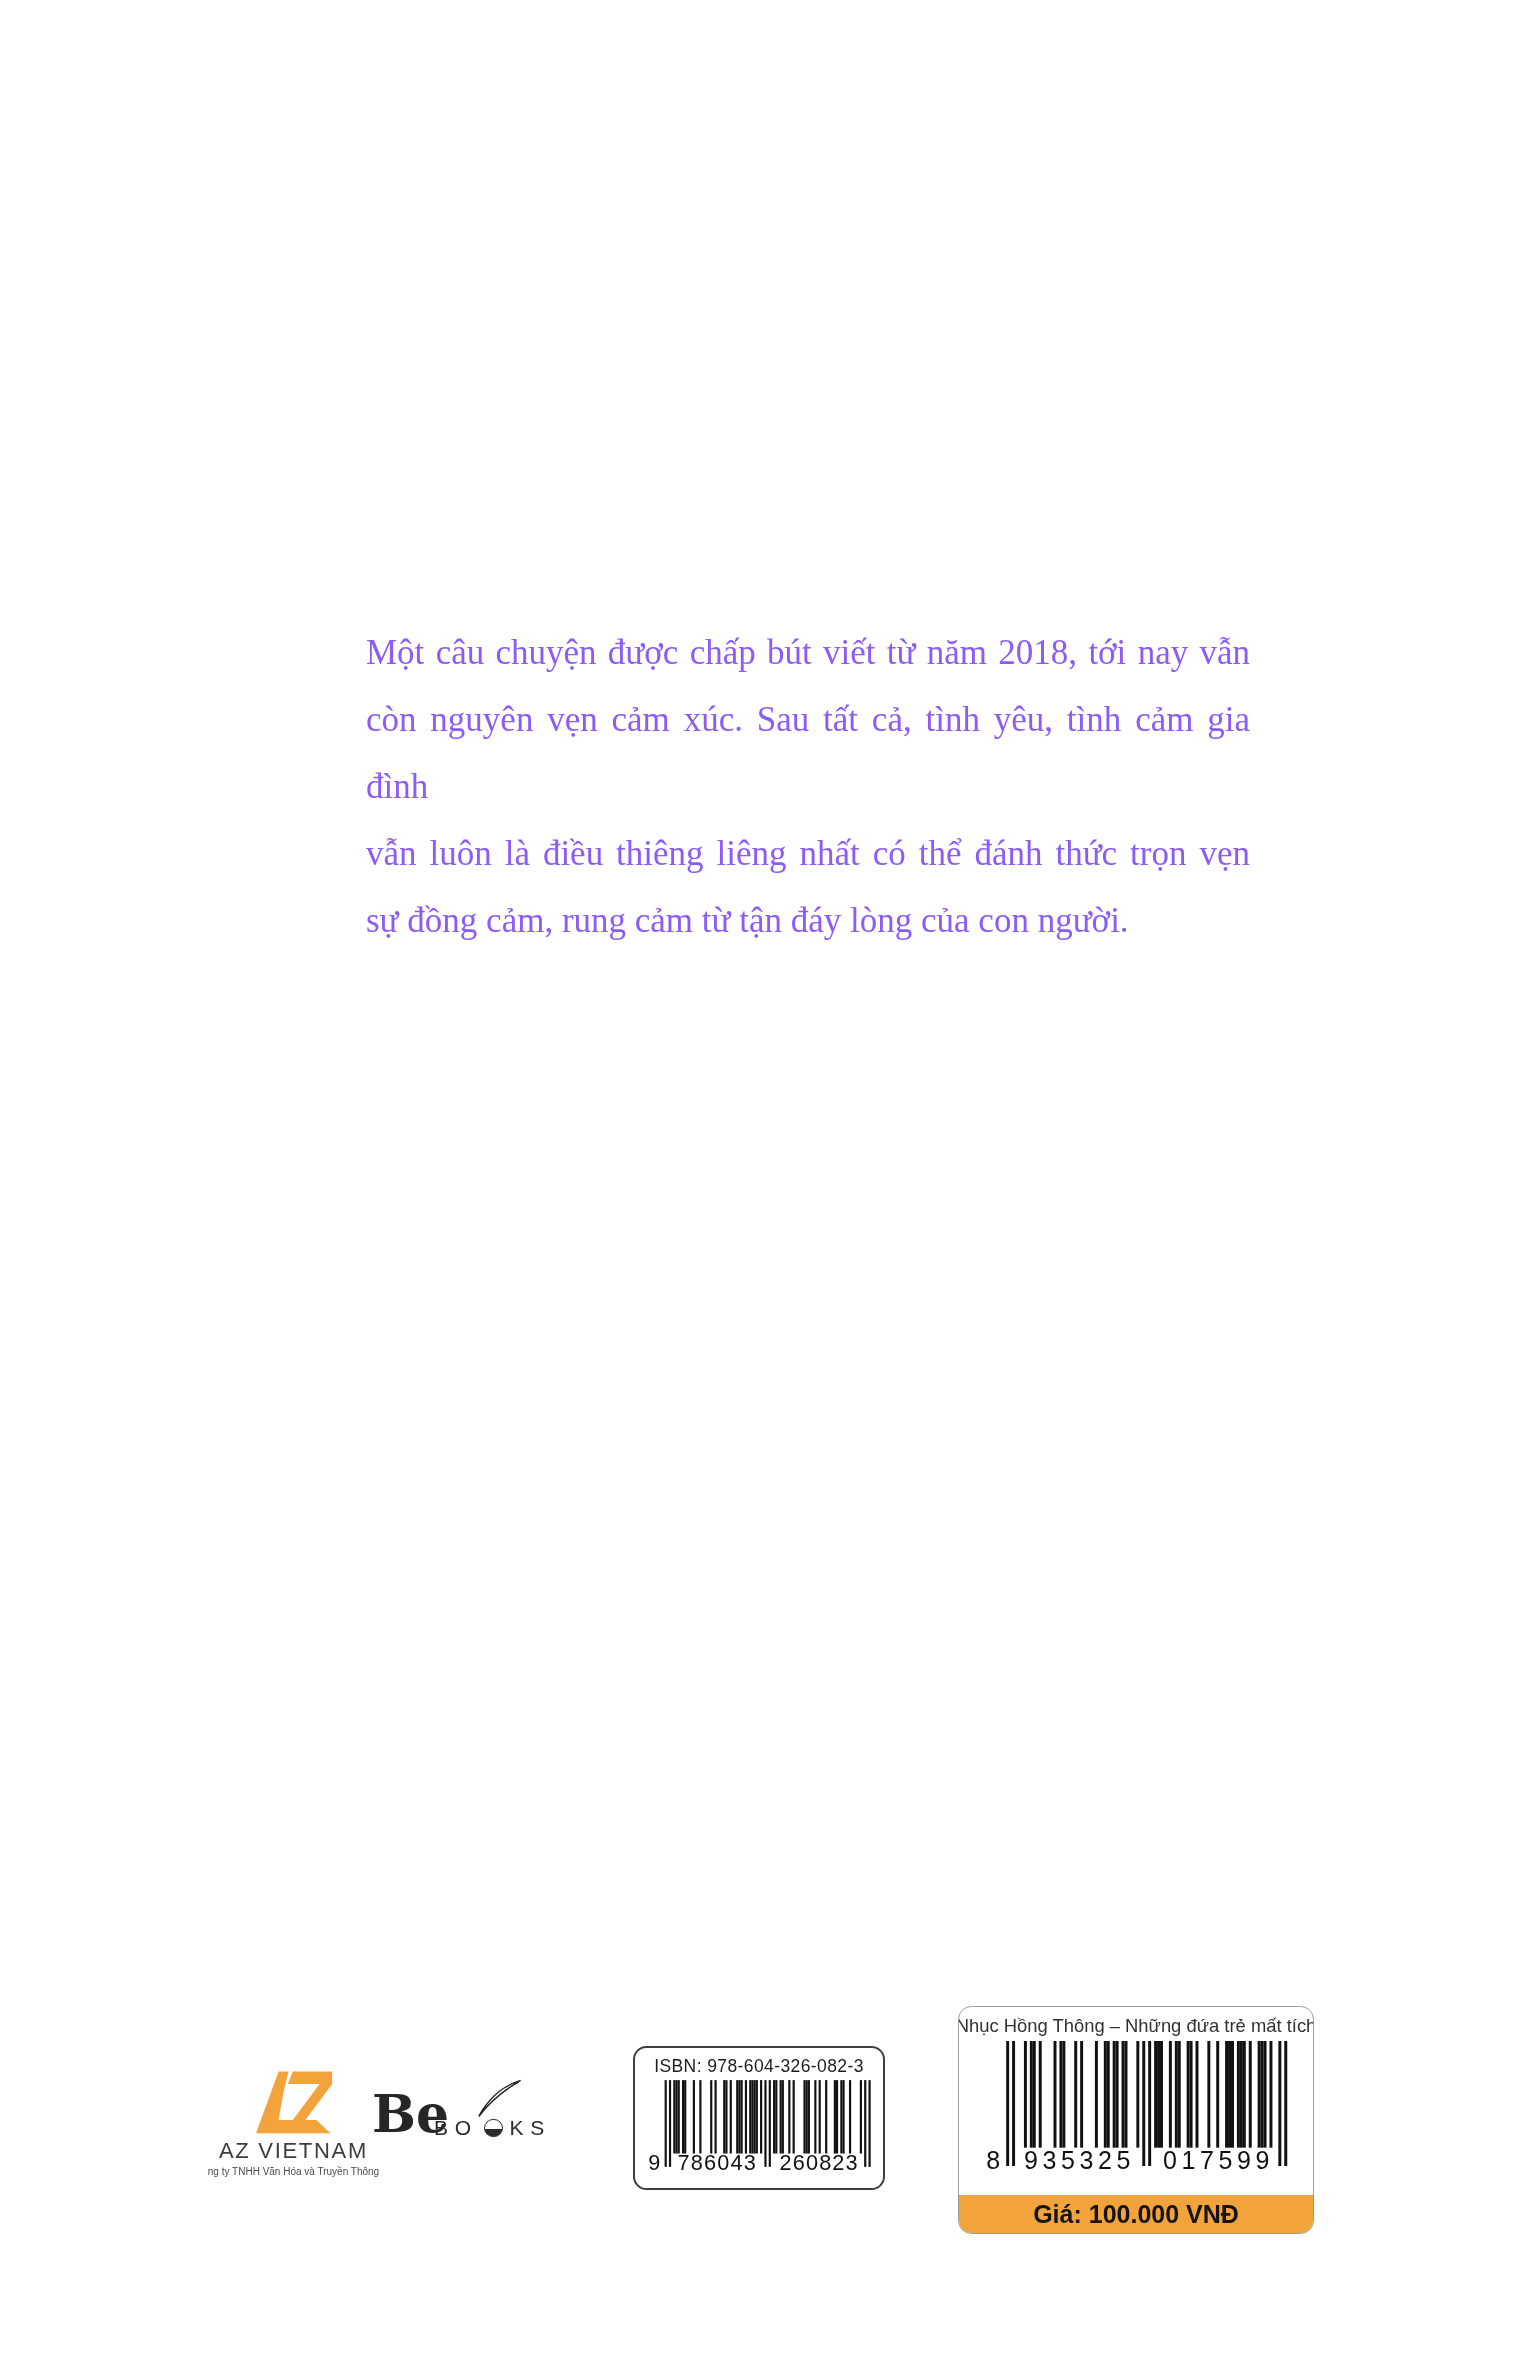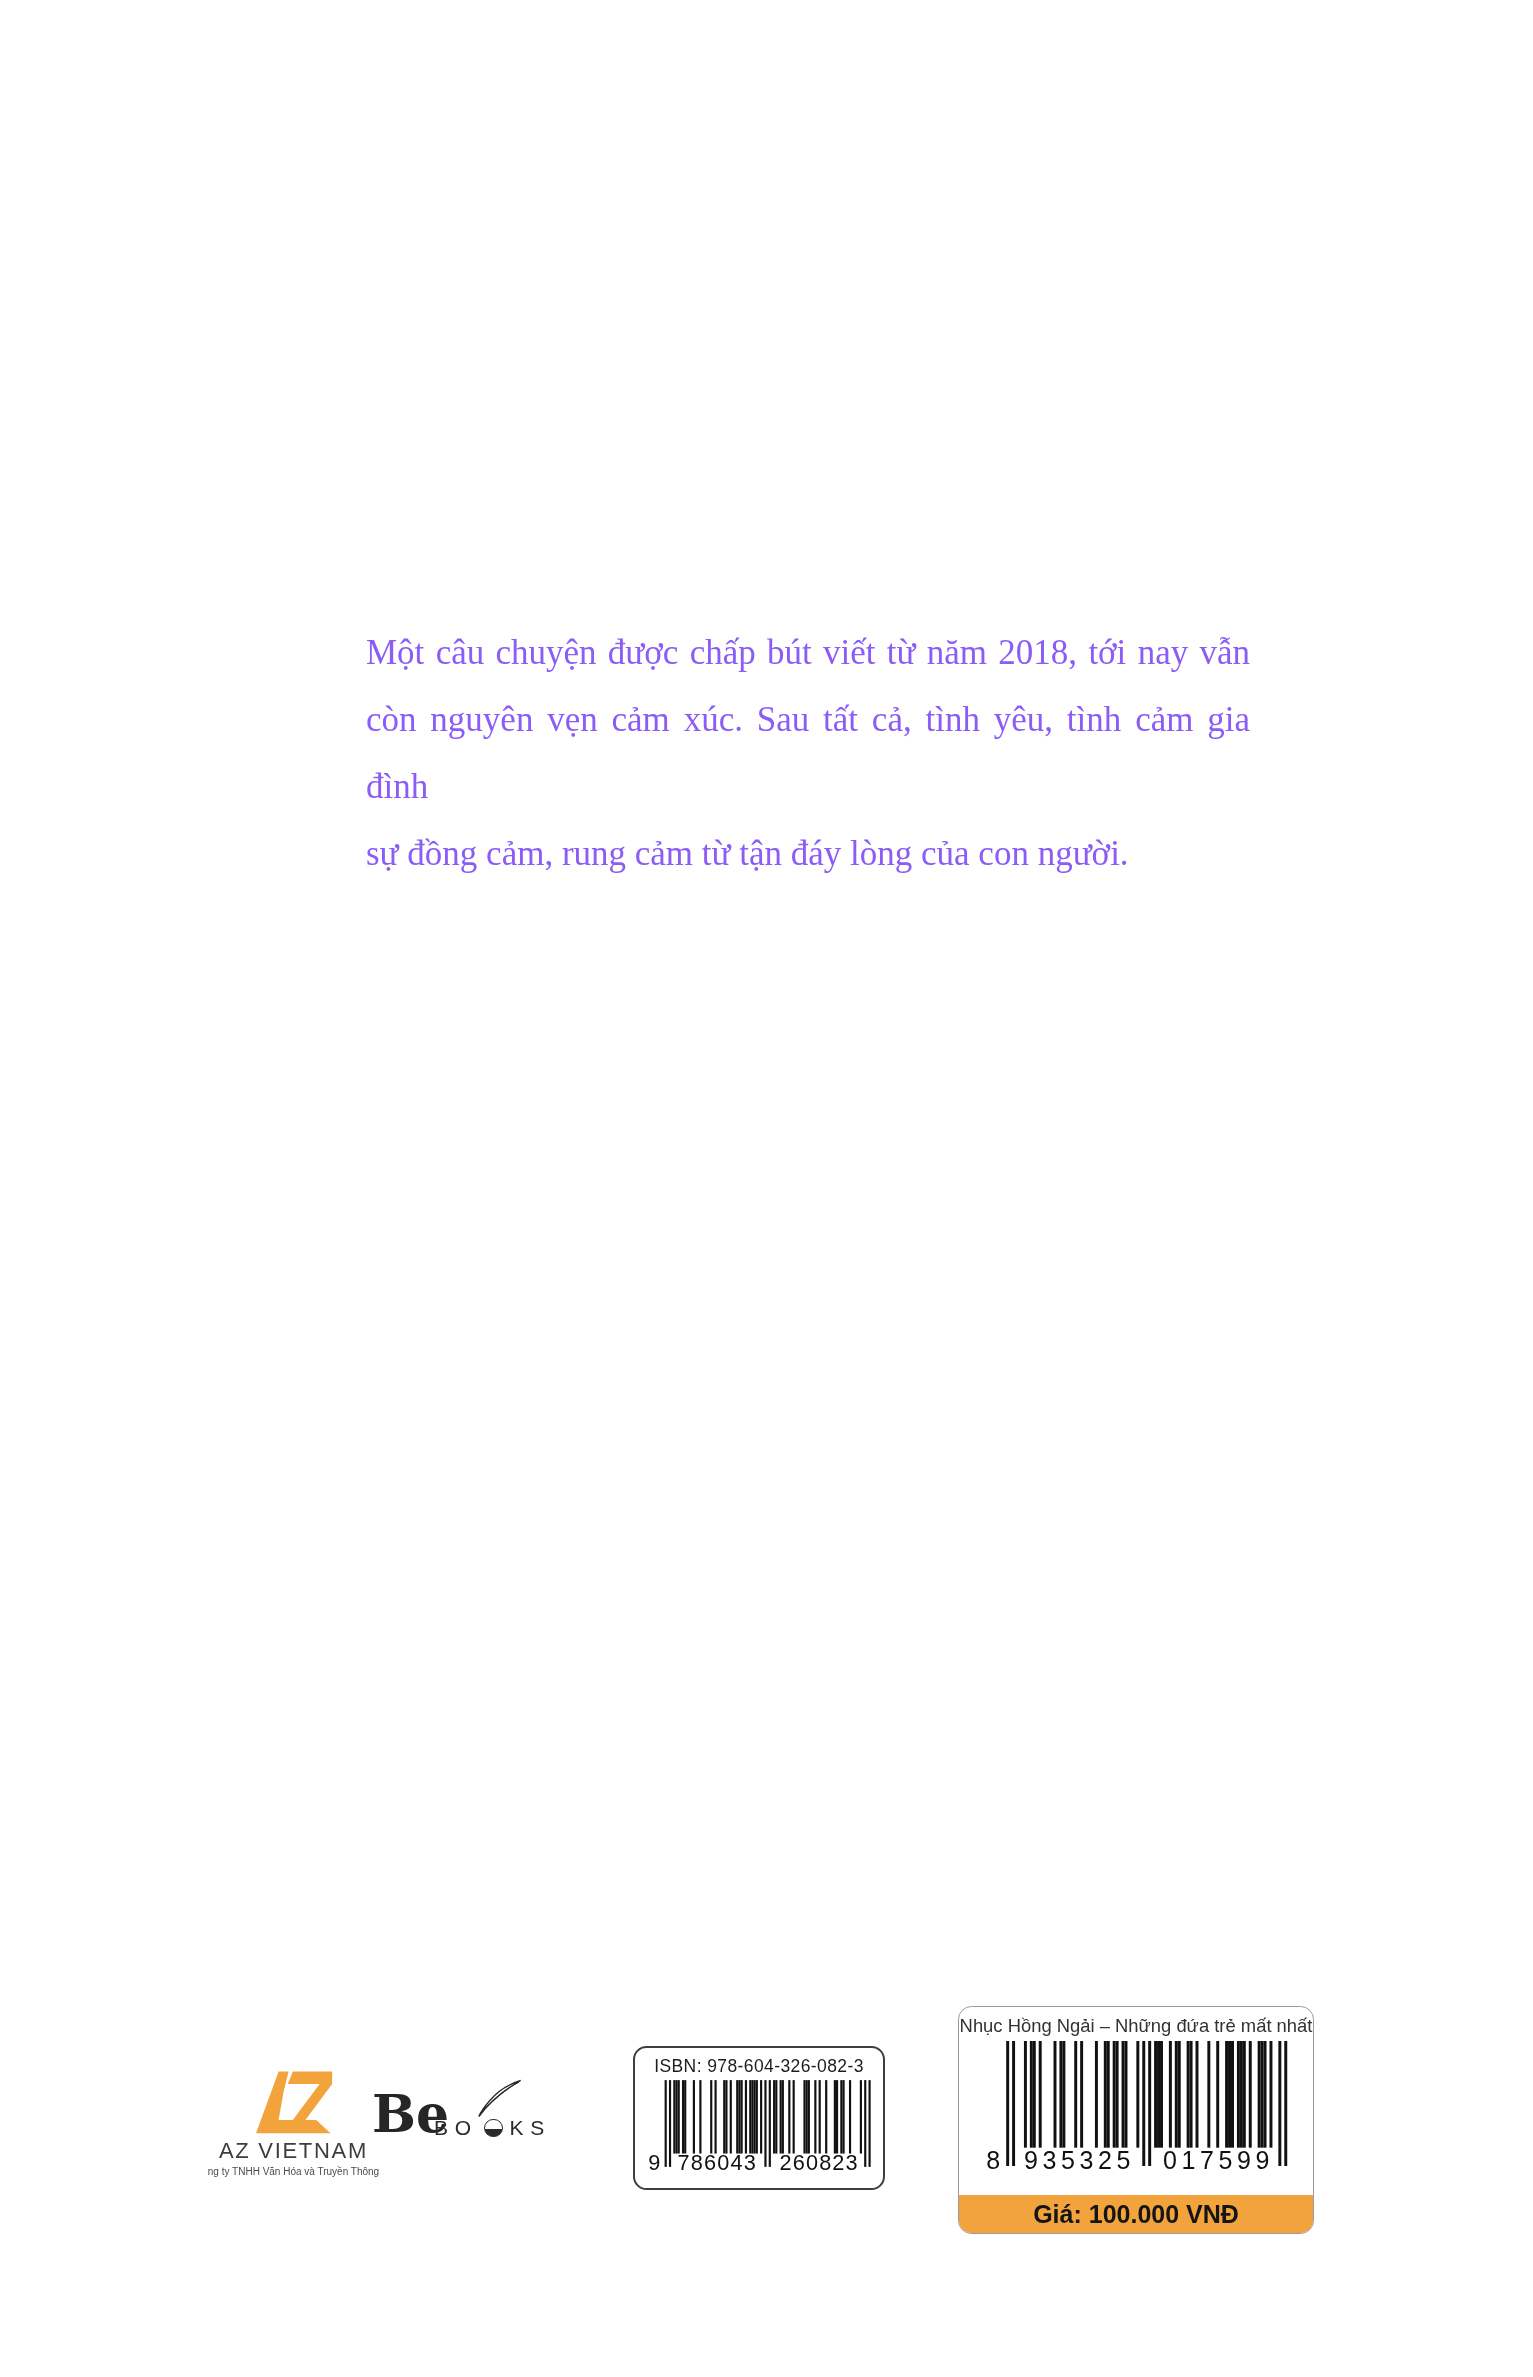--- a/index.html
+++ b/index.html
@@ -67,20 +67,21 @@
   .price-text{font-size:25px;font-weight:bold;color:#151515;}
   .barcode{display:block;margin-top:3.3px;}
   .barcode text{font-family:"Liberation Sans", sans-serif;}
 </style>
 </head>
 <body>
 
 <div class="blurb">
   <div class="jline">Một câu chuyện được chấp bút viết từ năm 2018, tới nay vẫn</div>
   <div class="jline">còn nguyên vẹn cảm xúc. Sau tất cả, tình yêu, tình cảm gia đình</div>
+  <div class="jline">vẫn luôn là điều thiêng liêng nhất có thể đánh thức trọn vẹn</div>
   <div class="cline">sự đồng cảm, rung cảm từ tận đáy lòng của con người.</div>
 </div>
 
 <svg class="az-logo" width="87" height="72" viewBox="0 0 104 86" xmlns="http://www.w3.org/2000/svg">
   <polygon class="az-fill" fill="#F2A33C" points="33,4 45,4 39,28 33,62 78,62 95,78 6,78"></polygon>
   <polygon class="az-fill" fill="#F2A33C" points="50,4 97,4 97,19 44,19"></polygon>
   <polygon class="az-fill" fill="#F2A33C" points="82,19 97,19 65,62 50,62"></polygon>
 </svg>
 <div class="az-name">AZ VIETNAM</div>
 <div class="az-company">ng ty TNHH Văn Hóa và Truyền Thông</div>
@@ -147,21 +148,21 @@
       <rect x="258.70" y="0" width="2.6" height="88" fill="#111"></rect>
       <rect x="263.90" y="0" width="2.6" height="104" fill="#111"></rect>
       <rect x="269.10" y="0" width="2.6" height="104" fill="#111"></rect>
       <text x="19.5" y="108" font-size="26" fill="#111" text-anchor="end">9</text>
       <text x="87.10000000000001" y="108" font-size="26" fill="#111" text-anchor="middle" textLength="93.60000000000001">786043</text>
       <text x="209.29999999999998" y="108" font-size="26" fill="#111" text-anchor="middle" textLength="93.60000000000001">260823</text>
     </svg>
 </div>
 
 <div class="price-label">
-  <div class="price-title">Nhục Hồng Ngải – Những đứa trẻ mất nhất</div>
+  <div class="price-title">Nhục Hồng Thông – Những đứa trẻ mất tích</div>
   <svg class="barcode" xmlns="http://www.w3.org/2000/svg" width="309" height="130" viewBox="0 0 369.75 156">
       <rect x="28.50" y="0" width="3.55" height="150" fill="#111"></rect>
       <rect x="35.60" y="0" width="3.55" height="150" fill="#111"></rect>
       <rect x="49.80" y="0" width="3.55" height="128" fill="#111"></rect>
       <rect x="56.90" y="0" width="3.55" height="128" fill="#111"></rect>
       <rect x="60.45" y="0" width="3.55" height="128" fill="#111"></rect>
       <rect x="67.55" y="0" width="3.55" height="128" fill="#111"></rect>
       <rect x="85.30" y="0" width="3.55" height="128" fill="#111"></rect>
       <rect x="92.40" y="0" width="3.55" height="128" fill="#111"></rect>
       <rect x="95.95" y="0" width="3.55" height="128" fill="#111"></rect>

